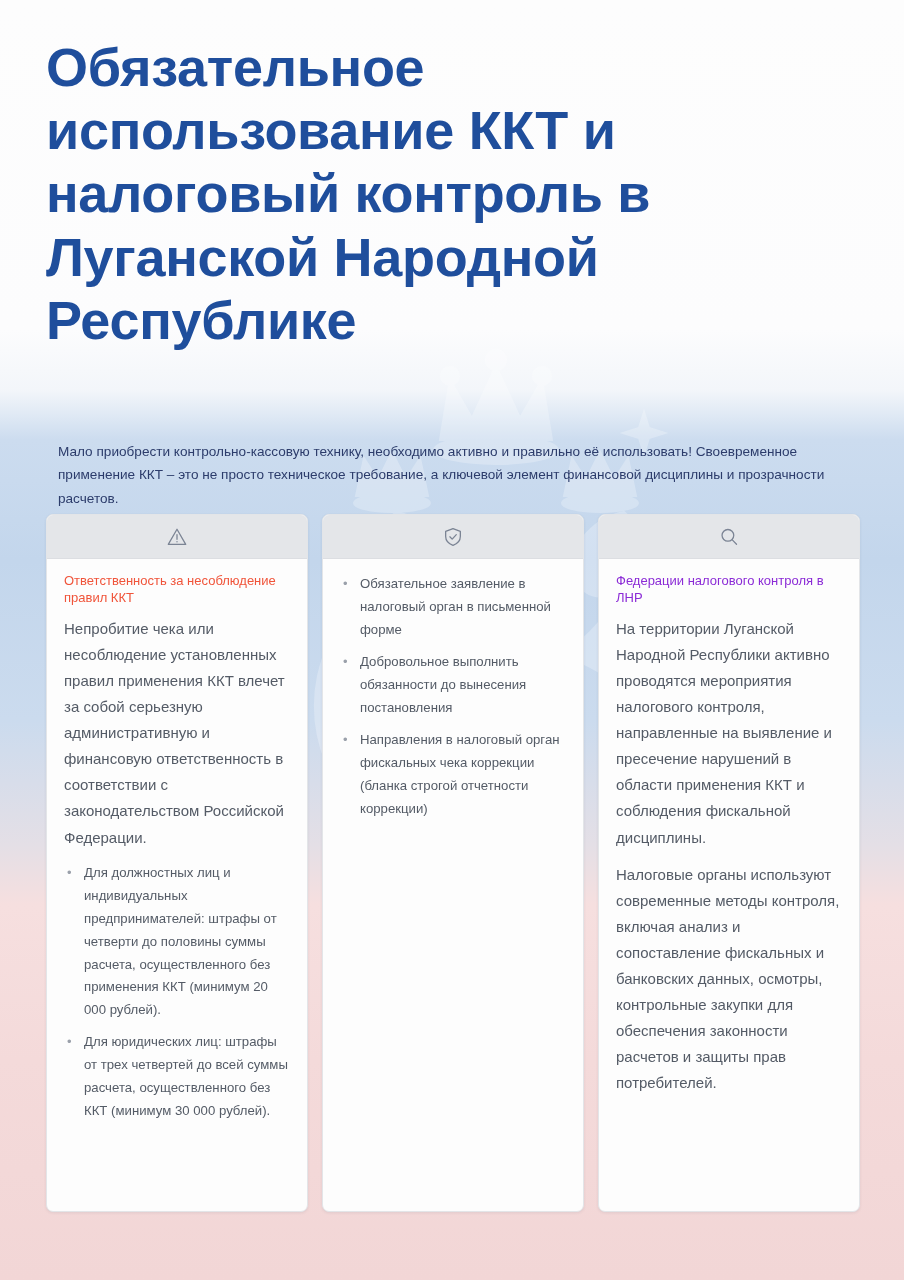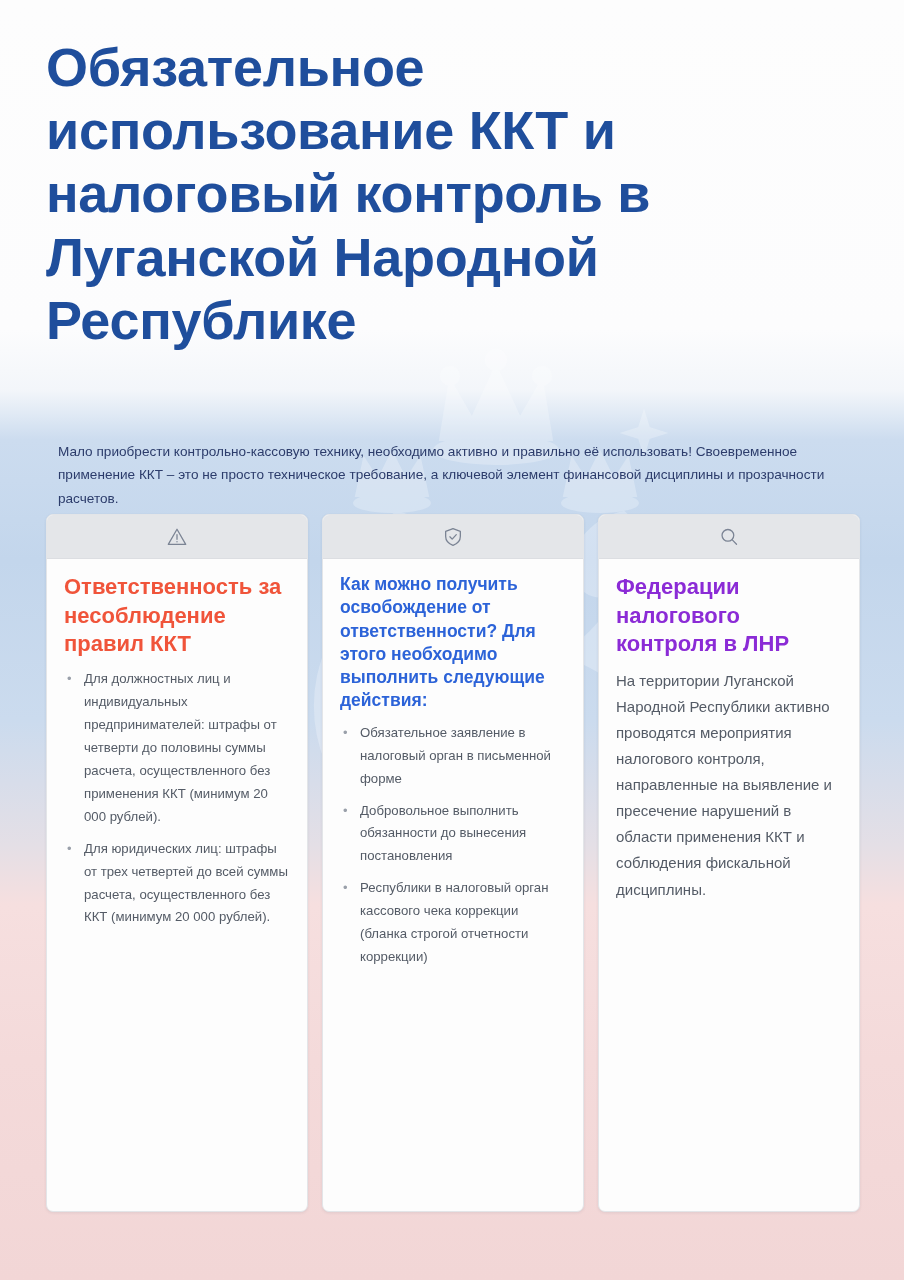--- a/index.html
+++ b/index.html
@@ -87,23 +87,23 @@
     justify-content:center;
     flex:none;
   }
   .card-head svg { display:block; }
   .card-body {
     padding:14px 17px 16px 17px;
     flex:1 1 auto;
   }
   h2.card-title {
     margin:0 0 9px 0;
-    font-size:22px;
+    font-size:13px;
     line-height:1.30;
-    font-weight:700;
+    font-weight:400;
   }
   h2.c1 { color:#f0543a; }
   h2.c2 { color:#2c63d8; font-weight:700; font-size:17.5px; line-height:1.33; }
   h2.c3 { color:#8b2bd6; }
 
   p.card-text {
     margin:0 0 11px 0;
     font-size:15px;
     line-height:1.74;
     color:#545b66;
@@ -174,56 +174,57 @@
           <span>
             <svg width="22" height="22" viewBox="0 0 24 24" fill="none" stroke="#7b8494" stroke-width="1.4" stroke-linecap="round" stroke-linejoin="round">
               <path d="M12 3.5 L21.5 20 L2.5 20 Z"></path>
               <line x1="12" y1="9.5" x2="12" y2="14.5"></line>
               <circle cx="12" cy="17.2" r="0.75" fill="#7b8494" stroke="none"></circle>
             </svg>
           </span>
         </div>
         <div class="card-body">
           <h2 class="card-title c1">Ответственность за несоблюдение правил ККТ</h2>
+          <p class="card-text">Непробитие чека или несоблюдение установленных правил применения ККТ влечет за собой серьезную административную и финансовую ответственность в соответствии с законодательством Российской Федерации.</p>
           <ul class="card-list">
             <li>Для должностных лиц и индивидуальных предпринимателей: штрафы от четверти до половины суммы расчета, осуществленного без применения ККТ (минимум 20 000 рублей).</li>
-            <li>Для юридических лиц: штрафы от трех четвертей до всей суммы расчета, осуществленного без ККТ (минимум 20 000 рублей).</li>
+            <li>Для юридических лиц: штрафы от трех четвертей до всей суммы расчета, осуществленного без ККТ (минимум 30 000 рублей).</li>
           </ul>
         </div>
       </div>
 
       <div class="card">
         <div class="card-head">
           <span>
             <svg width="22" height="22" viewBox="0 0 24 24" fill="none" stroke="#7b8494" stroke-width="1.4" stroke-linecap="round" stroke-linejoin="round">
               <path d="M12 2.8 L20 5.8 V11.5 q0 6.6 -8 9.7 q-8 -3.1 -8 -9.7 V5.8 Z"></path>
               <polyline points="8.6,11.8 11.1,14.3 15.6,9.4"></polyline>
             </svg>
           </span>
         </div>
         <div class="card-body">
-          <h2 class="card-title c2">Как можно получить освобождение от ответственности? Для этого необходимо выполнить следующие действия:</h2>
           <ul class="card-list">
             <li>Обязательное заявление в налоговый орган в письменной форме</li>
             <li>Добровольное выполнить обязанности до вынесения постановления</li>
-            <li>Республики в налоговый орган кассового чека коррекции (бланка строгой отчетности коррекции)</li>
+            <li>Направления в налоговый орган фискальных чека коррекции (бланка строгой отчетности коррекции)</li>
           </ul>
         </div>
       </div>
 
       <div class="card">
         <div class="card-head">
           <span>
             <svg width="22" height="22" viewBox="0 0 24 24" fill="none" stroke="#7b8494" stroke-width="1.4" stroke-linecap="round">
               <circle cx="10.8" cy="10.2" r="6.4"></circle>
               <line x1="15.6" y1="15.1" x2="20.2" y2="19.9"></line>
             </svg>
           </span>
         </div>
         <div class="card-body">
           <h2 class="card-title c3">Федерации налогового контроля в ЛНР</h2>
           <p class="card-text">На территории Луганской Народной Республики активно проводятся мероприятия налогового контроля, направленные на выявление и пресечение нарушений в области применения ККТ и соблюдения фискальной дисциплины.</p>
+          <p class="card-text">Налоговые органы используют современные методы контроля, включая анализ и сопоставление фискальных и банковских данных, осмотры, контрольные закупки для обеспечения законности расчетов и защиты прав потребителей.</p>
         </div>
       </div>
 
     </div>
   </div>
 </div>
 
 </body></html>

